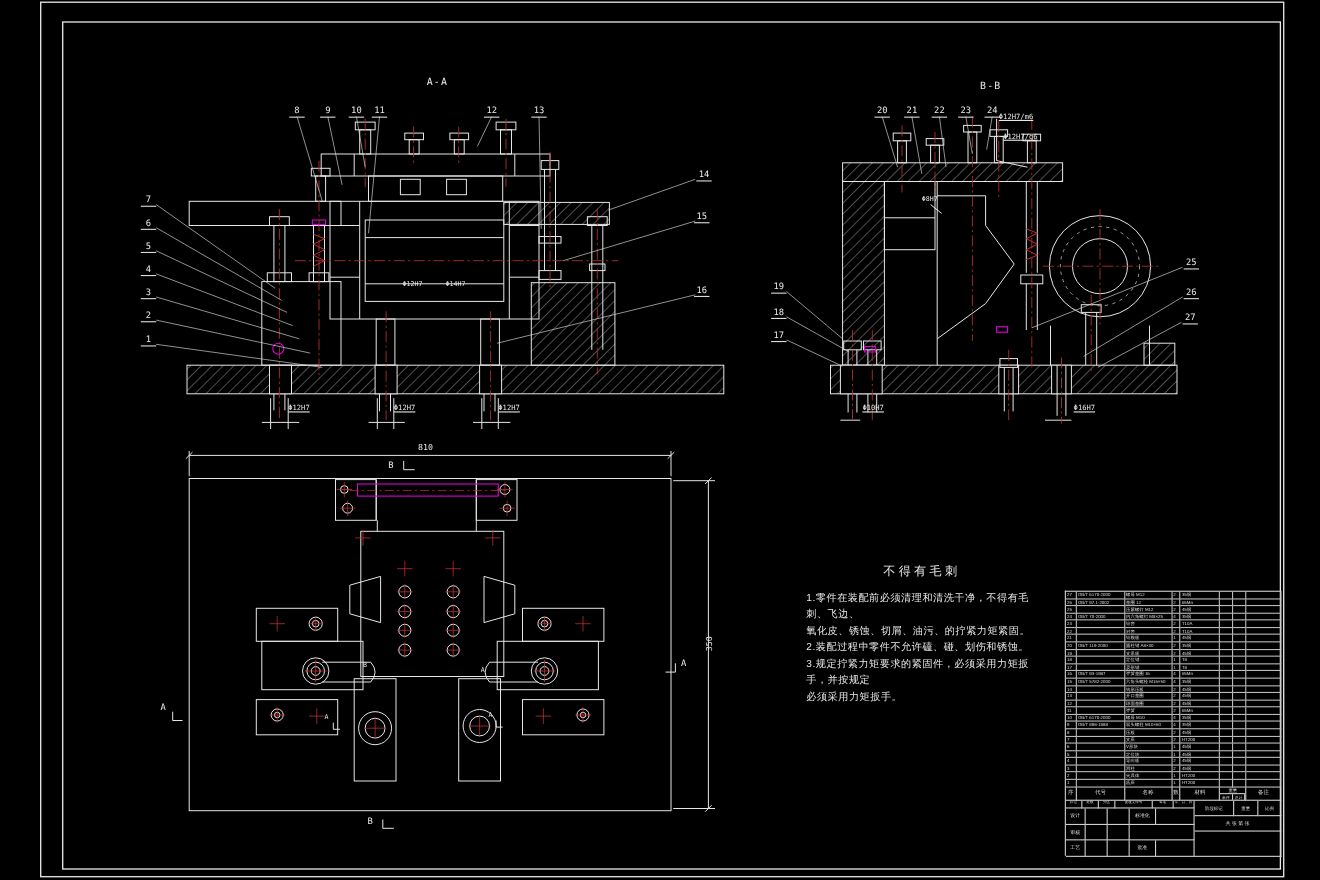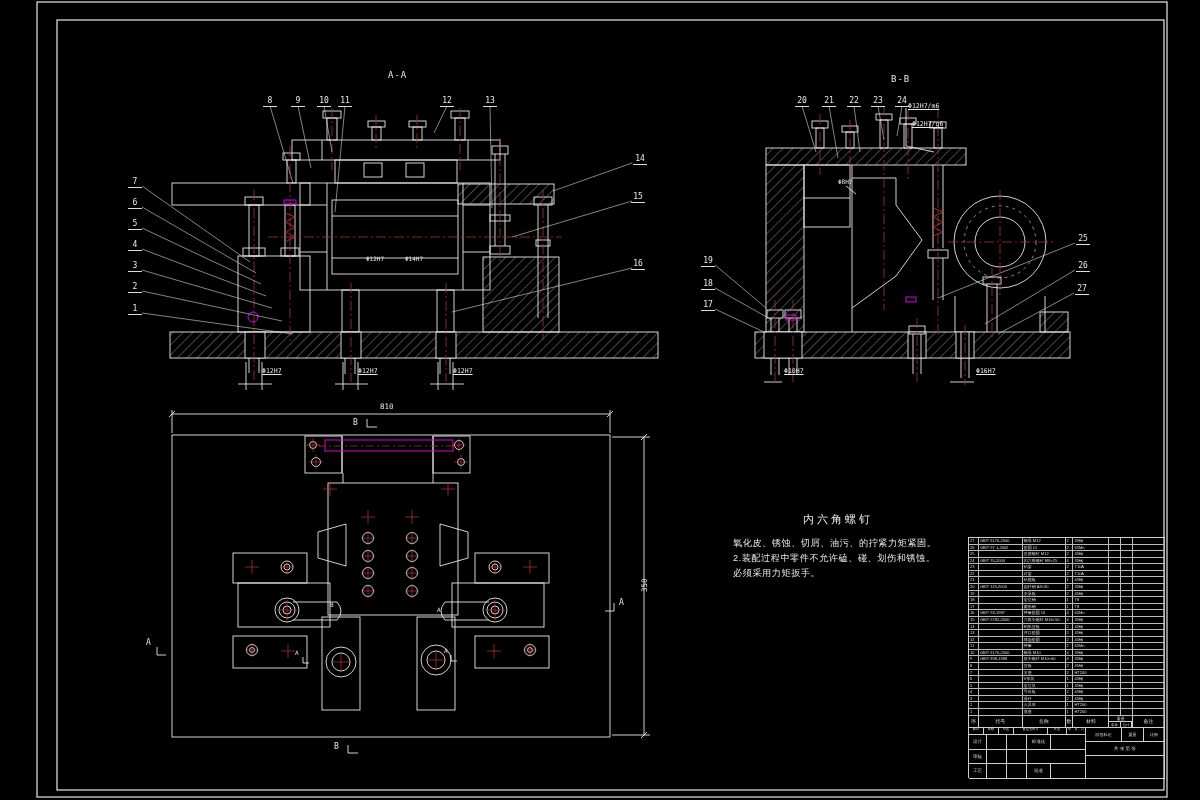--- a/index.html
+++ b/index.html
@@ -372,23 +372,25 @@
 <span class="t mark" style="left:353px;top:418px">B</span>
 <span class="t mark" style="left:334px;top:742px">B</span>
 <span class="t mark" style="left:146px;top:638px">A</span>
 <span class="t mark" style="left:619px;top:598px">A</span>
 <span class="t mark-sm" style="left:330px;top:601px">B</span>
 <span class="t mark-sm" style="left:437px;top:606px">A</span>
 <span class="t mark-sm" style="left:295px;top:649px">A</span>
 <span class="t mark-sm" style="left:444px;top:647px">A</span>
 
 <div id="techreq">
-  <div class="title">内六角螺钉</div>
+  <div class="title">不得有毛刺</div>
+  <div class="ln">1.零件在装配前必须清理和清洗干净，不得有毛刺、飞边、</div>
   <div class="ln">氧化皮、锈蚀、切屑、油污、的拧紧力矩紧固。</div>
   <div class="ln">2.装配过程中零件不允许磕、碰、划伤和锈蚀。</div>
+  <div class="ln">3.规定拧紧力矩要求的紧固件，必须采用力矩扳手，并按规定</div>
   <div class="ln">必须采用力矩扳手。</div>
 </div>
 
 <div id="plist">
   <div id="parts-rows">
         <div class="prow">
           <div class="pcell c0">27</div>
           <div class="pcell c1">GB/T 6170-2000</div>
           <div class="pcell c2">螺母 M12</div>
           <div class="pcell c3">2</div>

